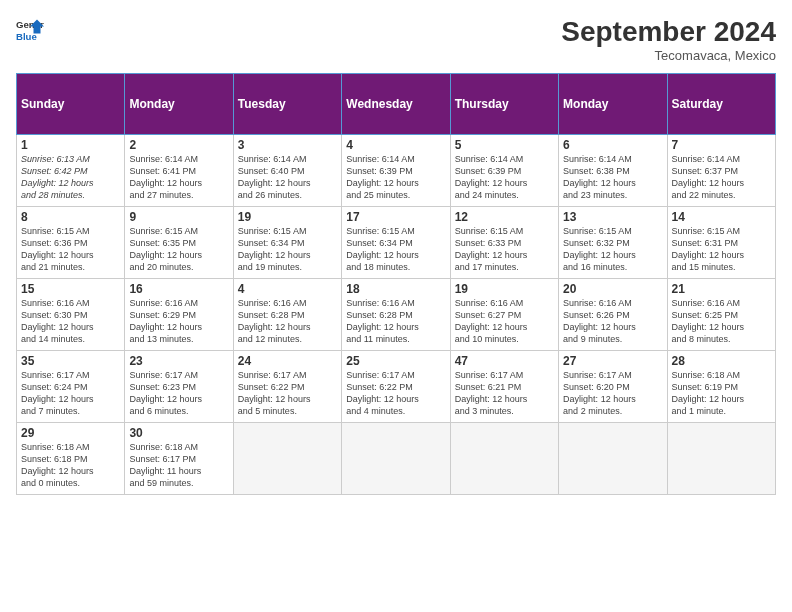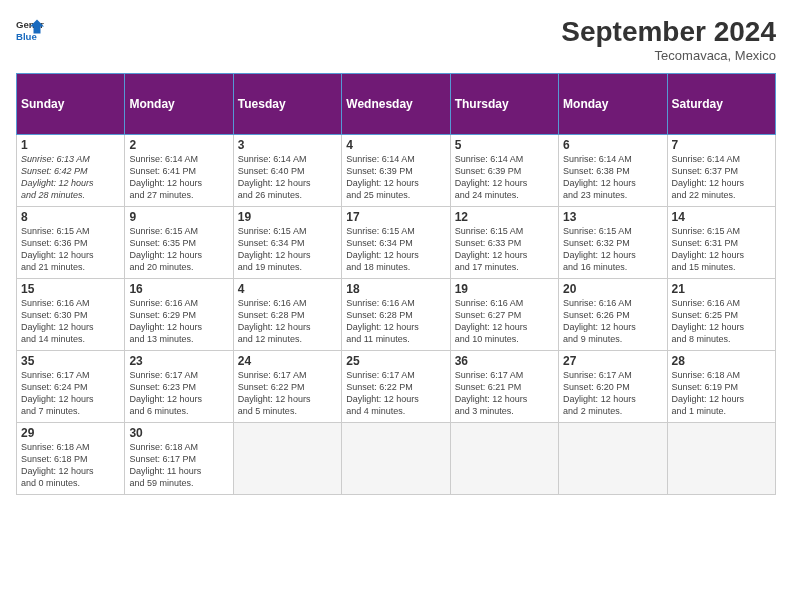--- a/index.html
+++ b/index.html
@@ -288,21 +288,21 @@
 and 5 minutes.</div>
           </td>
           <td>
             <div class="day-number">25</div>
             <div class="day-info" style="white-space: pre-line;">Sunrise: 6:17 AM
 Sunset: 6:22 PM
 Daylight: 12 hours
 and 4 minutes.</div>
           </td>
           <td>
-            <div class="day-number">36</div>
+            <div class="day-number">47</div>
             <div class="day-info" style="white-space: pre-line;">Sunrise: 6:17 AM
 Sunset: 6:21 PM
 Daylight: 12 hours
 and 3 minutes.</div>
           </td>
           <td>
             <div class="day-number">27</div>
             <div class="day-info" style="white-space: pre-line;">Sunrise: 6:17 AM
 Sunset: 6:20 PM
 Daylight: 12 hours

